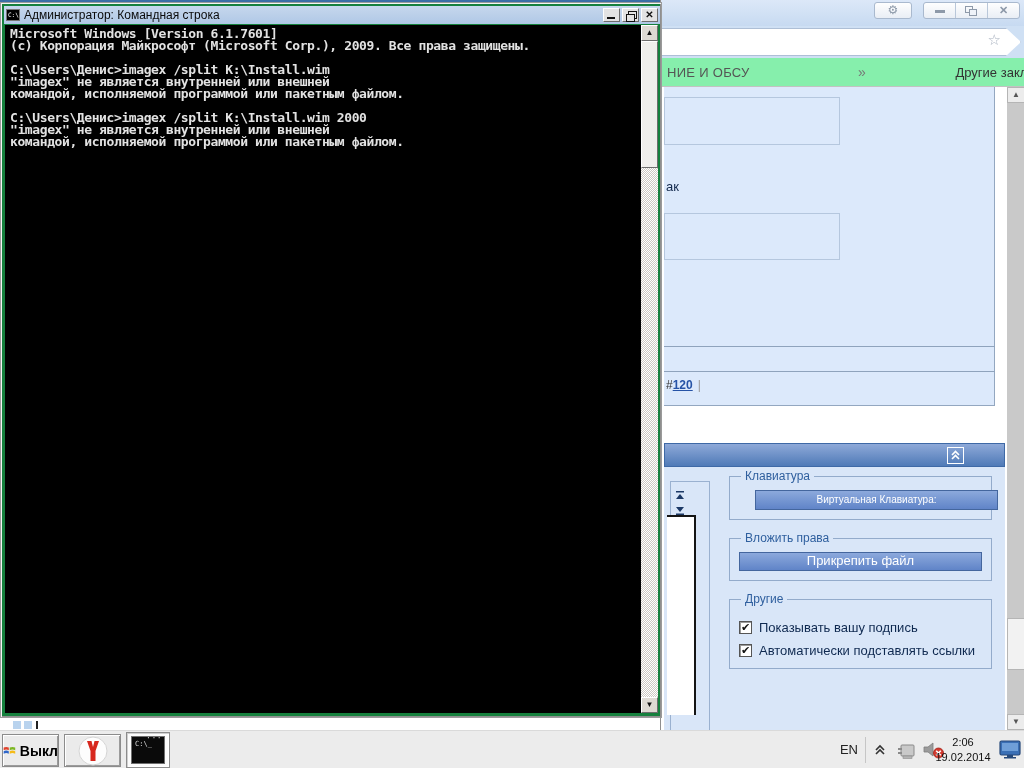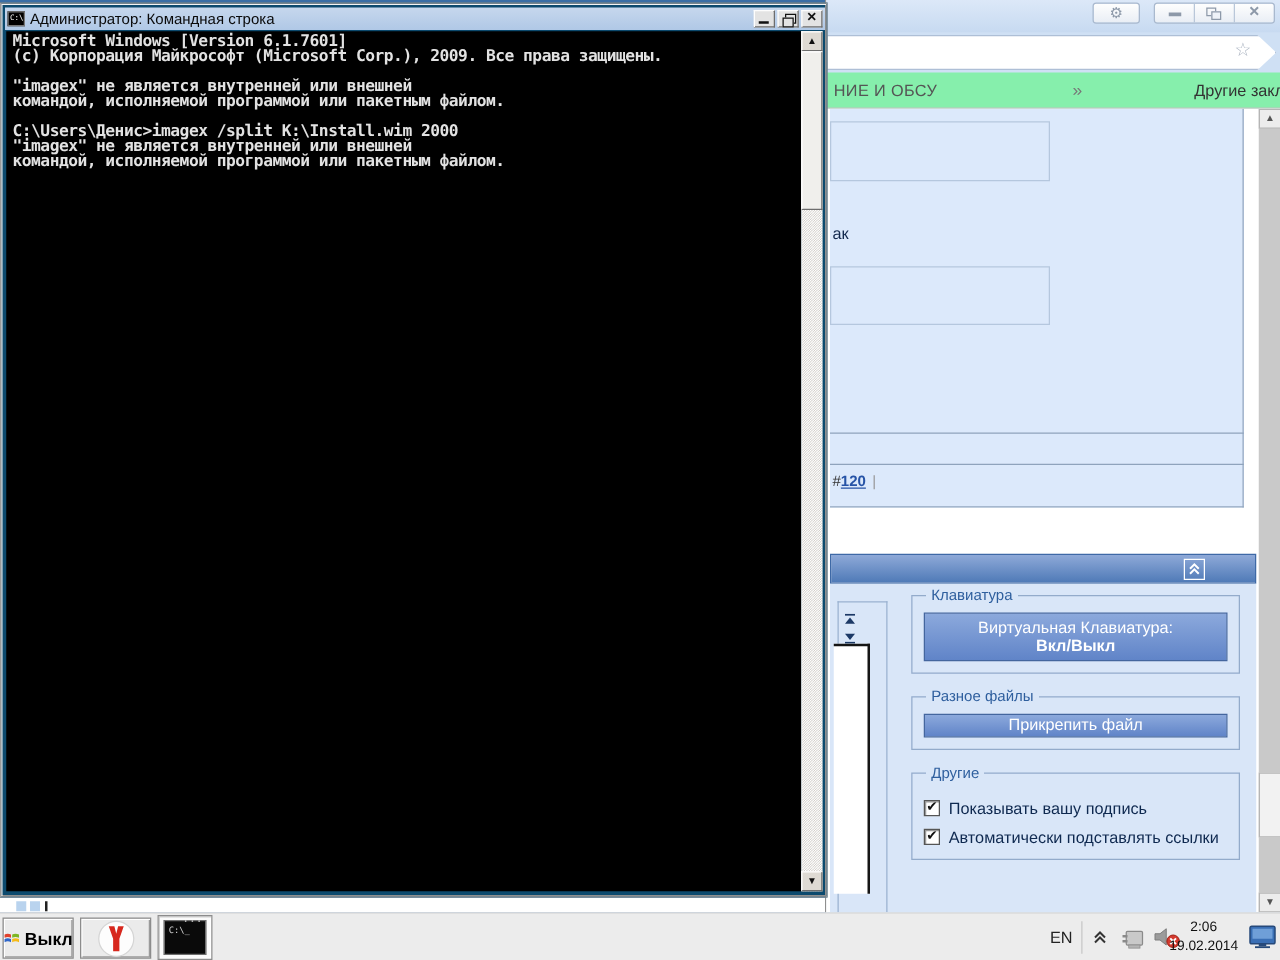--- a/index.html
+++ b/index.html
@@ -59,42 +59,42 @@
   #editor-divider { left:45px; top:14px; width:1px; height:249px; background:#9ab1d0; }
   #resize-ctrl { left:11px; top:24px; width:10px; height:24px; }
   #textarea-box { left:3px; top:48px; width:29px; height:200px; background:#fff;
                   border-top:2px solid #151515; border-right:2px solid #151515; }
 
   #fieldset-col { left:65px; top:2px; width:263px; }
   fieldset { border:1px solid #93abcb; margin-bottom:11px; padding:7px 9px 9px 9px; }
   legend { font-size:12px; color:#2f5f9e; padding:0 4px; margin-left:2px; }
   .vb-btn { display:block; width:100%; background:linear-gradient(#8ca9dc,#6084c8);
             border:1px solid #44669e; color:#fff; text-align:center; cursor:default; }
-  #kb-btn { padding:3px 0 4px 0; font-size:13px; }
+  #kb-btn { padding:3px 0 4px 0; font-size:10px;margin-left:16px; }
   #kb-btn .l2 { font-weight:bold; }
   #attach-text { font-size:13px; color:#0f2950; line-height:19px; margin-bottom:4px; }
   #attach-btn { height:19px; font-size:13px; line-height:16px; }
   .cb-row { font-size:13px; color:#0f2950; line-height:17px; margin-top:6px; }
   .checkbox { display:inline-block; width:13px; height:13px; background:#fff; border:1px solid #555;
               box-shadow:inset 1px 1px 0 #9a9a9a; vertical-align:-2px; margin-right:7px; position:relative; }
   .checkbox .mark { position:absolute; left:1px; top:-3px; font-size:11px; color:#111; }
 
   #page-scrollbar { left:346px; top:0; width:18px; height:643px; background:#c9c9c9; }
   .sb-btn { left:0; width:18px; height:16px; background:#ececec; border:1px solid #b5b5b5;
             text-align:center; font-size:8px; color:#555; line-height:14px; }
   #pg-up { top:0; } #pg-down { bottom:0; top:auto; }
   #pg-thumb { left:0; top:531px; width:18px; height:52px; background:#f2f2f2; border:1px solid #b5b5b5; }
 
   
   #bottom-strip { left:0; top:718px; width:660px; height:12px; background:#fff; z-index:4; }
   .mini-sq { top:3px; width:8px; height:8px; background:#b9d3ee; }
   #mini-tick { left:36px; top:3px; width:2px; height:8px; background:#222; }
 
   
-  #cmd { left:0; top:2px; width:662px; height:716px; background:#0c4a6e; z-index:5;
+  #cmd { left:0; top:2px; width:662px; height:716px; background:#15803d; z-index:5;
          border:1px solid #9a9a9a; box-shadow:inset 1px 1px 0 #f4f4f4, inset -1px -1px 0 #8f8f8f; }
   #cmd-titlebar { left:3px; top:3px; width:656px; height:18px;
                   background:linear-gradient(#c6d7ed,#b0c8e6); display:flex; align-items:center; }
   #cmd-icon { width:14px; height:12px; margin:0 4px 0 2px; background:#000; border:1px solid #777;
               color:#fff; font-size:6px; line-height:10px; padding-left:1px; font-family:"DejaVu Sans Mono",monospace; }
   #cmd-title { font-size:12px; color:#0a0a0a; }
   #cmd-buttons { margin-left:auto; display:flex; gap:2px; padding-right:2px; }
   .win-btn { width:17px; height:14px; background:#e3e3e3; border:1px solid;
              border-color:#fdfdfd #6d6d6d #6d6d6d #fdfdfd; position:relative; }
   .wb-min::after { content:""; position:absolute; left:3px; bottom:2px; width:8px; height:2px; background:#111; }
@@ -208,26 +208,25 @@
           <rect x="1" y="22.5" width="8" height="1.5" fill="#1c3966"></rect>
         </svg>
       </div>
       <div id="textarea-box" class="abs"></div>
 
       <div id="fieldset-col" class="abs">
         <fieldset>
           <legend>Клавиатура</legend>
           <div id="kb-btn" class="vb-btn">
             <div class="l1">Виртуальная Клавиатура:</div>
-            <div class="l2">Вкл/Выкл</div>
           </div>
         </fieldset>
 
         <fieldset>
-          <legend>Разное файлы</legend>
+          <legend>Вложить права</legend>
           <div id="attach-btn" class="vb-btn">Прикрепить файл</div>
         </fieldset>
 
         <fieldset>
           <legend>Другие</legend>
           <div class="cb-row">
             <span class="checkbox"><span class="mark">✔</span></span><span>Показывать вашу подпись</span>
           </div>
           <div class="cb-row">
             <span class="checkbox"><span class="mark">✔</span></span><span>Автоматически подставлять ссылки</span>
@@ -258,20 +257,21 @@
       <div class="win-btn wb-min"></div>
       <div class="win-btn wb-restore"></div>
       <div class="win-btn wb-close"></div>
     </div>
   </div>
 
   <div id="console" class="abs">
     <div class="con-line">Microsoft Windows [Version 6.1.7601]</div>
     <div class="con-line">(c) Корпорация Майкрософт (Microsoft Corp.), 2009. Все права защищены.</div>
     <div class="con-line"></div>
+    <div class="con-line">C:\Users\Денис&gt;imagex /split K:\Install.wim</div>
     <div class="con-line">"imagex" не является внутренней или внешней</div>
     <div class="con-line">командой, исполняемой программой или пакетным файлом.</div>
     <div class="con-line"></div>
     <div class="con-line">C:\Users\Денис&gt;imagex /split K:\Install.wim 2000</div>
     <div class="con-line">"imagex" не является внутренней или внешней</div>
     <div class="con-line">командой, исполняемой программой или пакетным файлом.</div>
     <div class="con-line"></div>
   </div>
 
   <div id="cmd-scrollbar" class="abs">

